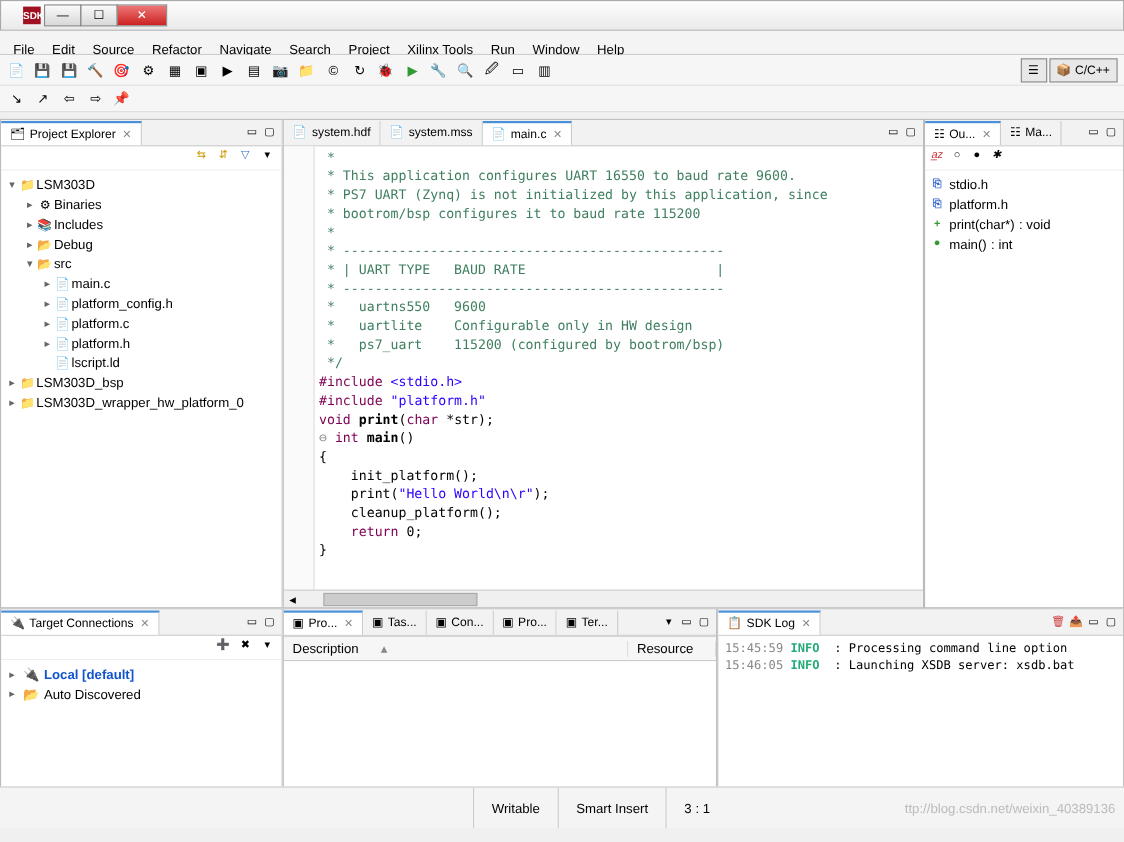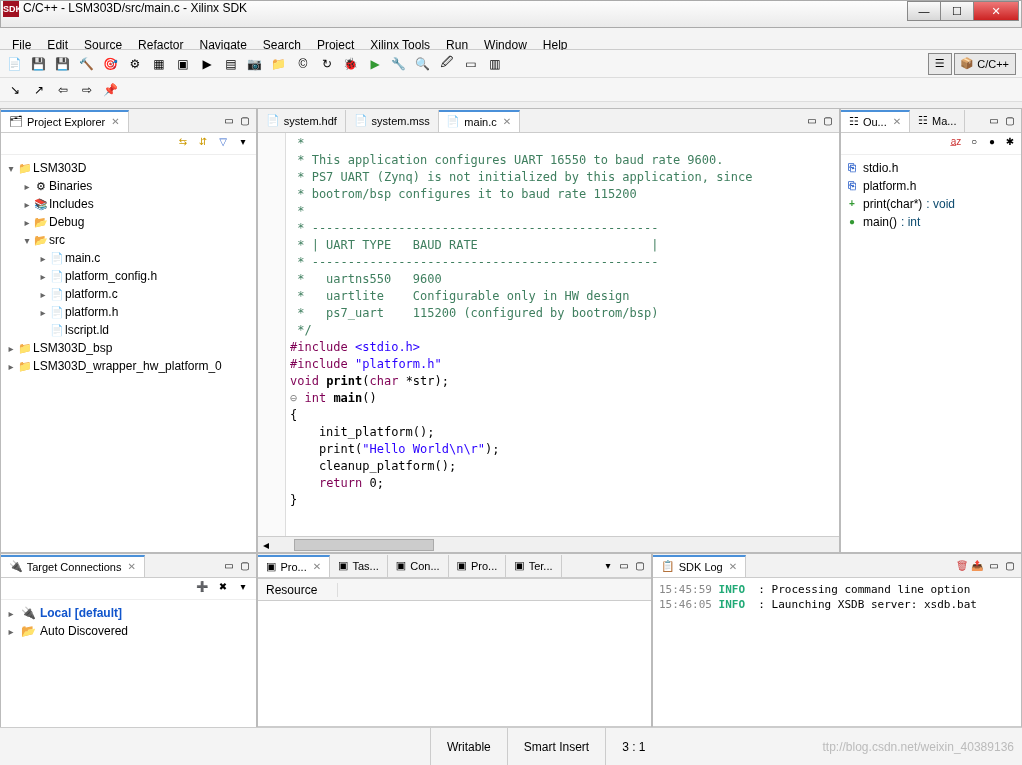--- a/index.html
+++ b/index.html
@@ -1,19 +1,19 @@
 <!DOCTYPE html>
 <html><head>
 <meta charset="utf-8">
 <style>
 * { margin:0; padding:0; box-sizing:border-box; }
 body { font-family:"Segoe UI",Tahoma,sans-serif; font-size:12px; background:#f0f0f0; color:#000; user-select:none; width:1022px; height:765px; overflow:hidden; position:relative; }
 
 
-.window-chrome { height:28px; background:linear-gradient(#fdfdfd,#eaeaea); border:1px solid #aaa; display:flex; padding:0 2px; }
+.window-chrome { height:28px; background:linear-gradient(#fdfdfd,#eaeaea); border:1px solid #aaa; display:flex; align-items:center; padding:0 20px; }
 .app-icon { width:16px; height:16px; background:#a01020; color:#fff; font:bold 9px/16px sans-serif; text-align:center; margin-right:4px; }
 .title { flex:1; font-size:12px; }
 .win-btns { display:flex; }
 .win-btn { width:34px; height:20px; border:1px solid #888; background:linear-gradient(#fafafa,#d8d8d8); margin-left:-1px; text-align:center; line-height:18px; font-size:11px; }
 .win-btn.close { background:linear-gradient(#e77,#c22); color:#fff; width:46px; }
 
 
 .menubar { height:22px; background:#f4f4f4; border-bottom:1px solid #ccc; display:flex; align-items:center; padding:0 4px; }
 .menubar span { padding:2px 8px;margin-top:12px; }
 .menubar span u { text-decoration:underline; }
@@ -48,25 +48,25 @@
 .editor-wrap { flex:1; display:flex; overflow:hidden; }
 .ruler { width:28px; background:#fafafa; border-right:1px solid #ddd; }
 .code { flex:1; font:12px/17px Consolas,monospace; padding:2px 4px; white-space:pre; overflow:auto; }
 .cmt { color:#3f7f5f; }
 .kw { color:#7f0055; font-weight:normal; }
 .str { color:#2a00ff; }
 .scrollx { height:16px; background:#f0f0f0; border-top:1px solid #ccc; display:flex; align-items:center; }
 .scrollx .thumb { width:140px; height:12px; background:#ccc; margin-left:20px; border:1px solid #aaa; }
 
 
-.outline-toolbar { height:22px; display:flex; justify-content:flex-end; gap:4px; padding:2px 4px; border-bottom:1px solid #eee; }
+.outline-toolbar { height:22px; display:flex; gap:4px; padding:2px 4px; border-bottom:1px solid #eee;font-style:italic; }
 .outline-list { padding:4px; font-size:12px; }
 .oitem { display:flex; align-items:center; height:18px; gap:4px; }
 .oglyph { width:14px; height:14px; display:inline-block; text-align:center; font:bold 10px/14px sans-serif; }
-.oret { color:#0c4a6e; }
+.oret { color:#000000; }
 
 
 .bottomrow { grid-column:1 / span 3; display:grid; grid-template-columns:257px 1fr 370px; }
 
 
 .tc-body { padding:4px; font-size:12px; }
 .tc-item { display:flex; align-items:center; height:18px; gap:4px; }
 
 
 .prob-body { flex:1; overflow:hidden; display:flex; flex-direction:column; }
@@ -76,30 +76,29 @@
 .prob-col { padding:0 8px; border-right:1px solid #ddd; font-size:12px; }
 .prob-col.desc { flex:1; }
 .prob-col .sort { color:#888; margin-left:20px; }
 
 
 .log { flex:1; font:11px/15px Consolas,monospace; padding:4px 6px; white-space:pre; overflow:hidden; }
 .log .t { color:#888; }
 .log .lv { color:#2a7;font-weight:bold; }
 
 
-.statusbar { position:absolute; bottom:0; left:0; right:0; height:38px; background:#f4f4f4; border-top:1px solid #ccc; display:flex; align-items:center; font-size:12px; }
+.statusbar { position:absolute; bottom:12px; left:0; right:0; height:38px; background:#f4f4f4; border-top:1px solid #ccc; display:flex; align-items:center; font-size:12px; }
 .stat-cell { padding:0 16px; border-left:1px solid #ccc; height:100%; display:flex; align-items:center; }
 .watermark { position:absolute; right:8px; color:#bbb; font:12px sans-serif; }
 </style>
 </head>
 <body>
 
 <div class="window-chrome">
   <div class="app-icon">SDK</div>
-  <div class="title">C/C++ - LSM303D/src/main.c - Xilinx SDK</div>
   <div class="win-btns">
     <div class="win-btn">—</div>
     <div class="win-btn">☐</div>
     <div class="win-btn close">✕</div>
   </div>
 </div>
 
 <div class="menubar" id="menubar">
     <span><u>F</u>ile</span>
     <span><u>E</u>dit</span>
@@ -368,20 +367,21 @@
           </div>
           <div class="tabrow-right">
             <span class="mini">▾</span>
             <span class="mini">▭</span>
             <span class="mini">▢</span>
           </div>
         </div>
       <div class="prob-body">
         <div class="prob-table">
           <div class="prob-head">
+            <div class="prob-col desc"><span>Description</span><span class="sort">▴</span></div>
             <div class="prob-col" style="width:80px">Resource</div>
           </div>
         </div>
       </div>
       <div class="scrollx">
         <span style="width:16px;text-align:center">◂</span>
           <div class="thumb" style="width:90px"></div>
       </div>
     </div>
 

